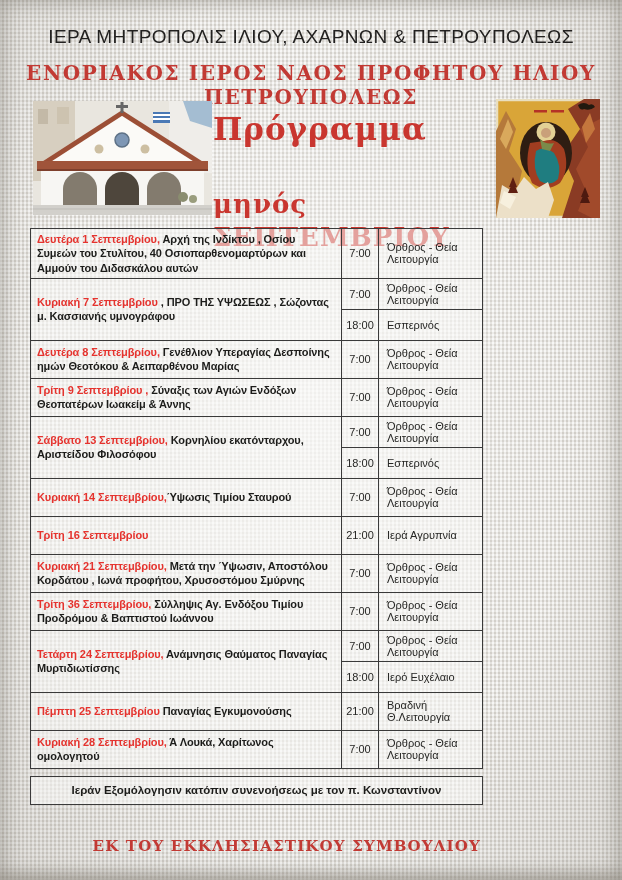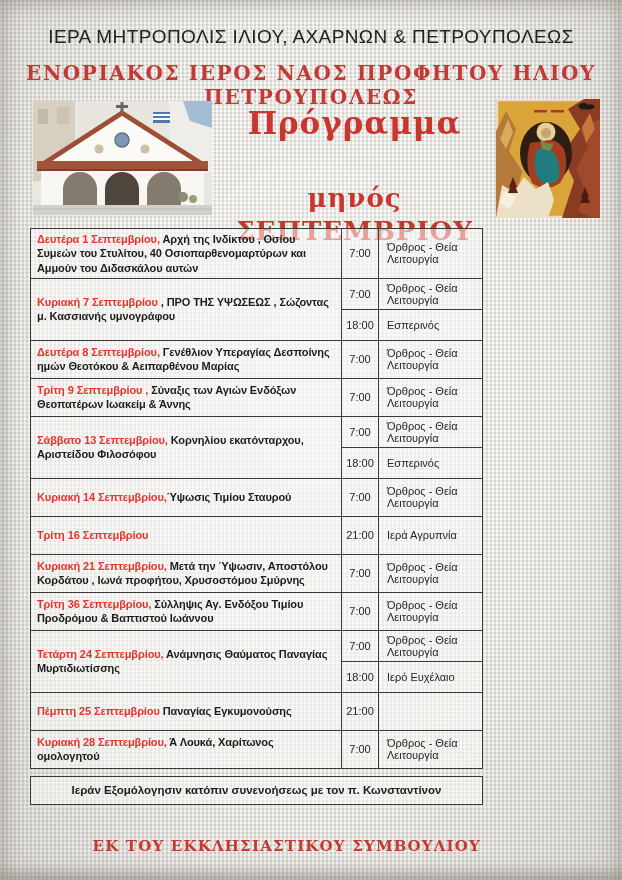--- a/index.html
+++ b/index.html
@@ -28,21 +28,21 @@
     position:absolute;top:61px;left:0;width:100%;text-align:center;
     font-family:"DejaVu Serif","Liberation Serif",serif;
     font-size:20px;font-weight:bold;letter-spacing:1.6px;color:#c23a34;
   }
 
   .photo{position:absolute;left:33px;top:101px;width:179px;height:114px;}
   .icon {position:absolute;left:496px;top:99px;width:104px;height:119px;}
   .photo svg,.icon svg{display:block;width:100%;height:100%;}
 
   .title-block{
-    position:absolute;left:213px;top:106px;width:283px;text-align:center;
+    position:absolute;left:213px;top:112px;width:283px;text-align:left;
     font-family:"DejaVu Serif","Liberation Serif",serif;color:#c9362f;font-weight:bold;
   }
   .title-line1{font-size:31px;line-height:1.15;letter-spacing:1px;}
   .title-line2{font-size:26px;line-height:1.3;letter-spacing:1px;margin-top:40px;}
 
   .content{position:absolute;left:30px;top:228px;width:453px;}
 
   .sched{border:1.5px solid #3a3a3a;background:rgba(250,249,247,.55);}
   .trow{display:flex;border-bottom:1px solid #3a3a3a;min-height:37px;}
   .trow:last-child{border-bottom:none;}
@@ -289,20 +289,21 @@
   </div>
         <div class="trow">
     <div class="tdesc">
       <div>
         <span class="date">Πέμπτη 25 Σεπτεμβρίου</span><span class="dtext"> Παναγίας Εγκυμονούσης</span>
       </div>
     </div>
     <div class="tentries">
             <div class="tentry">
     <div class="ttime">21:00</div>
+    <div class="tservice">Βραδινή Θ.Λειτουργία</div>
   </div>
           </div>
   </div>
         <div class="trow">
     <div class="tdesc">
       <div>
         <span class="date">Κυριακή 28 Σεπτεμβρίου,</span><span class="dtext"> Ά Λουκά, Χαρίτωνος ομολογητού</span>
       </div>
     </div>
     <div class="tentries">

